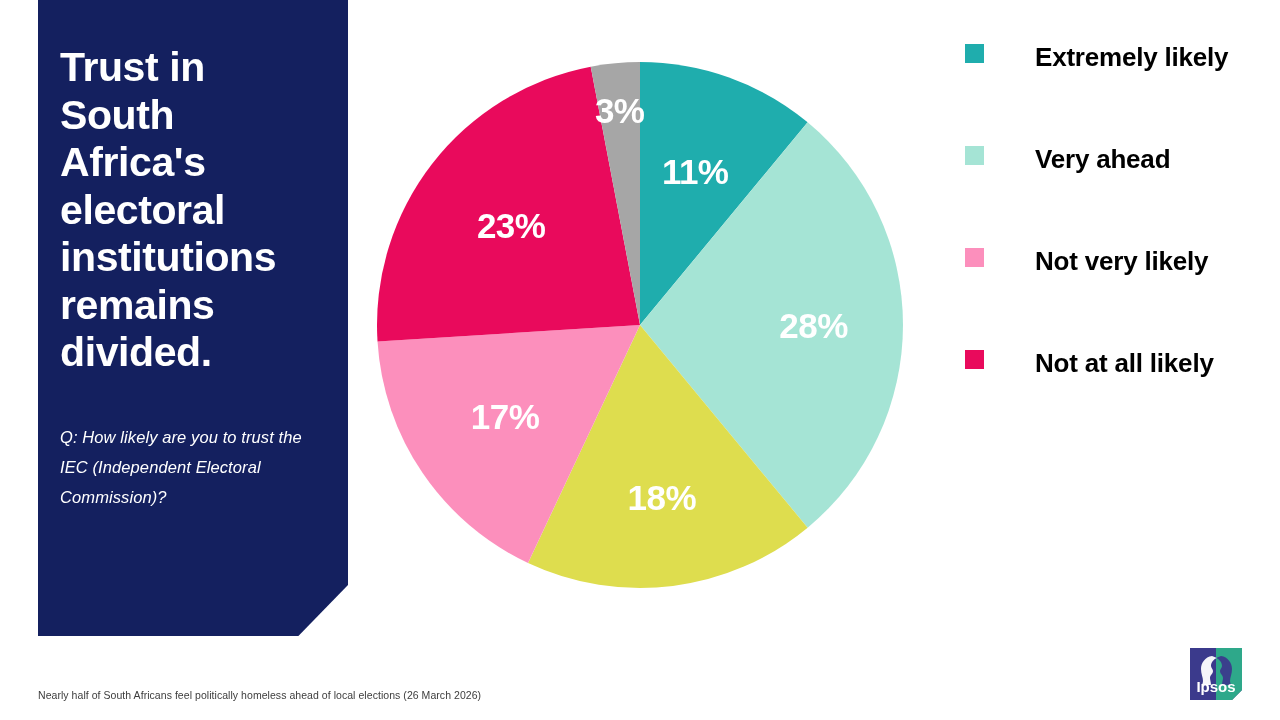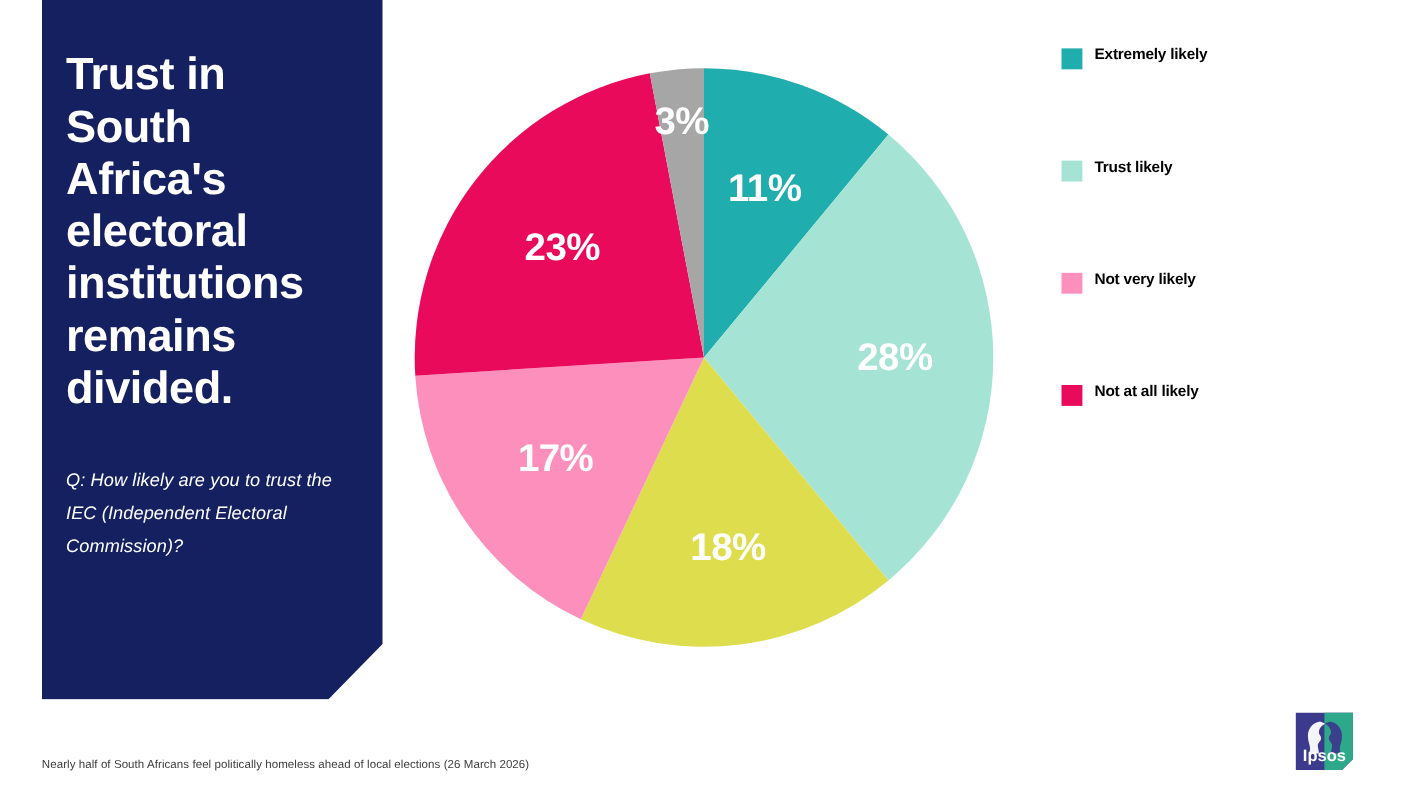--- a/index.html
+++ b/index.html
@@ -64,44 +64,45 @@
     align-items:flex-start;
     height:102px;
   }
   .legend-swatch{
     width:19px; height:19px;
     flex:0 0 19px;
     margin-top:4px;
     margin-right:11px;
   }
   .legend-label{
-    font-size:14px;
+    font-size:26px;
     font-weight:bold;
     color:#000000;
     line-height:1.34;
     letter-spacing:-0.2px;
+    margin-left:40px;
   }
 
   
   #footer{
     position:absolute;
     left:38px; bottom:16px;
     width:700px;
   }
   .footer-line{
     font-size:10.5px;
     color:#3d3d3d;
     line-height:1.62;
     letter-spacing:0.05px;
   }
 
   
   #ipsos-logo{
     position:absolute;
-    right:48px; bottom:18px;
+    right:36px; bottom:18px;
     width:56px; height:56px;
   }
 </style>
 </head>
 <body style="--navy: #14205F; background: rgb(255, 255, 255);">
 
 <div id="title-panel" style="background: rgb(20, 32, 95);">
   <div id="panel-title">Trust in South Africa's electoral institutions remains divided.</div>
   <div id="panel-question">Q: How likely are you to trust the IEC (Independent Electoral Commission)?</div>
 </div>
@@ -127,21 +128,21 @@
   </svg>
 </div>
 
 <div id="legend">
     <div class="legend-item">
       <span class="legend-swatch" style="background: rgb(31, 173, 173);"></span>
       <span class="legend-label">Extremely likely</span>
     </div>
     <div class="legend-item">
       <span class="legend-swatch" style="background: rgb(165, 228, 213);"></span>
-      <span class="legend-label">Trust likely</span>
+      <span class="legend-label">Very ahead</span>
     </div>
     <div class="legend-item">
       <span class="legend-swatch" style="background: rgb(252, 143, 188);"></span>
       <span class="legend-label">Not very likely</span>
     </div>
     <div class="legend-item">
       <span class="legend-swatch" style="background: rgb(233, 10, 92);"></span>
       <span class="legend-label">Not at all likely</span>
     </div>
   </div>

